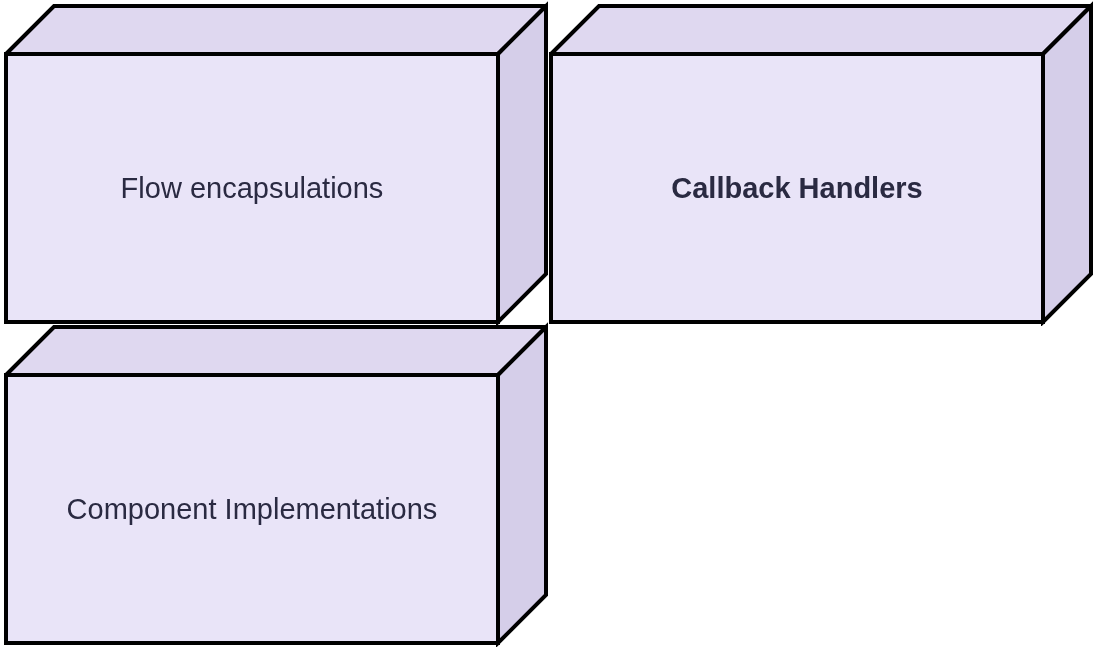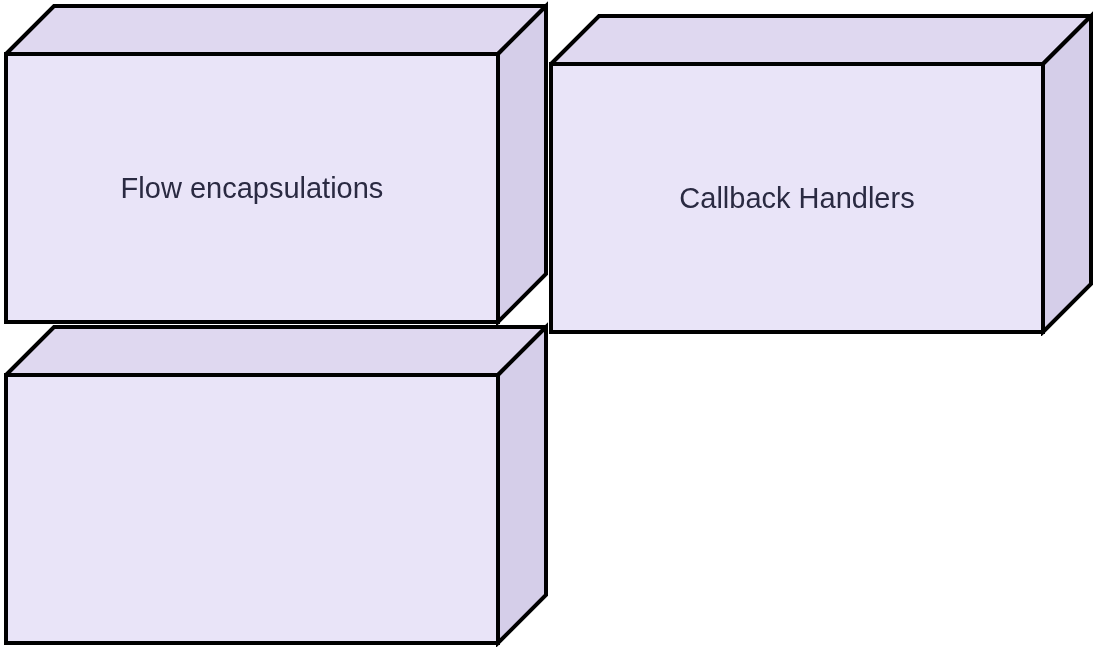--- a/index.html
+++ b/index.html
@@ -20,21 +20,21 @@
   .canvas{
     position:relative;
     width:1104px;height:648px;
     background:var(--background);
   }
   .node3d{
     position:absolute;
     width:544px;height:326px;
   }
   .pos-tl{left:4px;top:0px;}
-  .pos-tr{left:549px;top:10px;}
+  .pos-tr{left:549px;top:0px;font-weight:bold;}
   .pos-bl{left:4px;top:321px;}
   .pos-br{left:549px;top:320px;}
   .node3d svg{display:block;width:544px;height:326px;}
   .node3d polygon{
     stroke:var(--stroke);
     stroke-width:4;
     stroke-linejoin:miter;
   }
   .face-top{fill:var(--top-face);}
   .face-side{fill:var(--side-face);}
@@ -73,16 +73,17 @@
     </svg>
     <div class="node-label">Callback Handlers</div>
   </div>
 
   <div class="node3d pos-bl">
     <svg viewBox="0 0 544 326">
       <polygon class="face-top" points="2,54 50,6 542,6 494,54"></polygon>
       <polygon class="face-side" points="494,54 542,6 542,274 494,322"></polygon>
       <polygon class="face-front" points="2,54 494,54 494,322 2,322"></polygon>
     </svg>
+    <div class="node-label">Component Implementations</div>
   </div>
 
 
 </div>
 
 </body></html>

